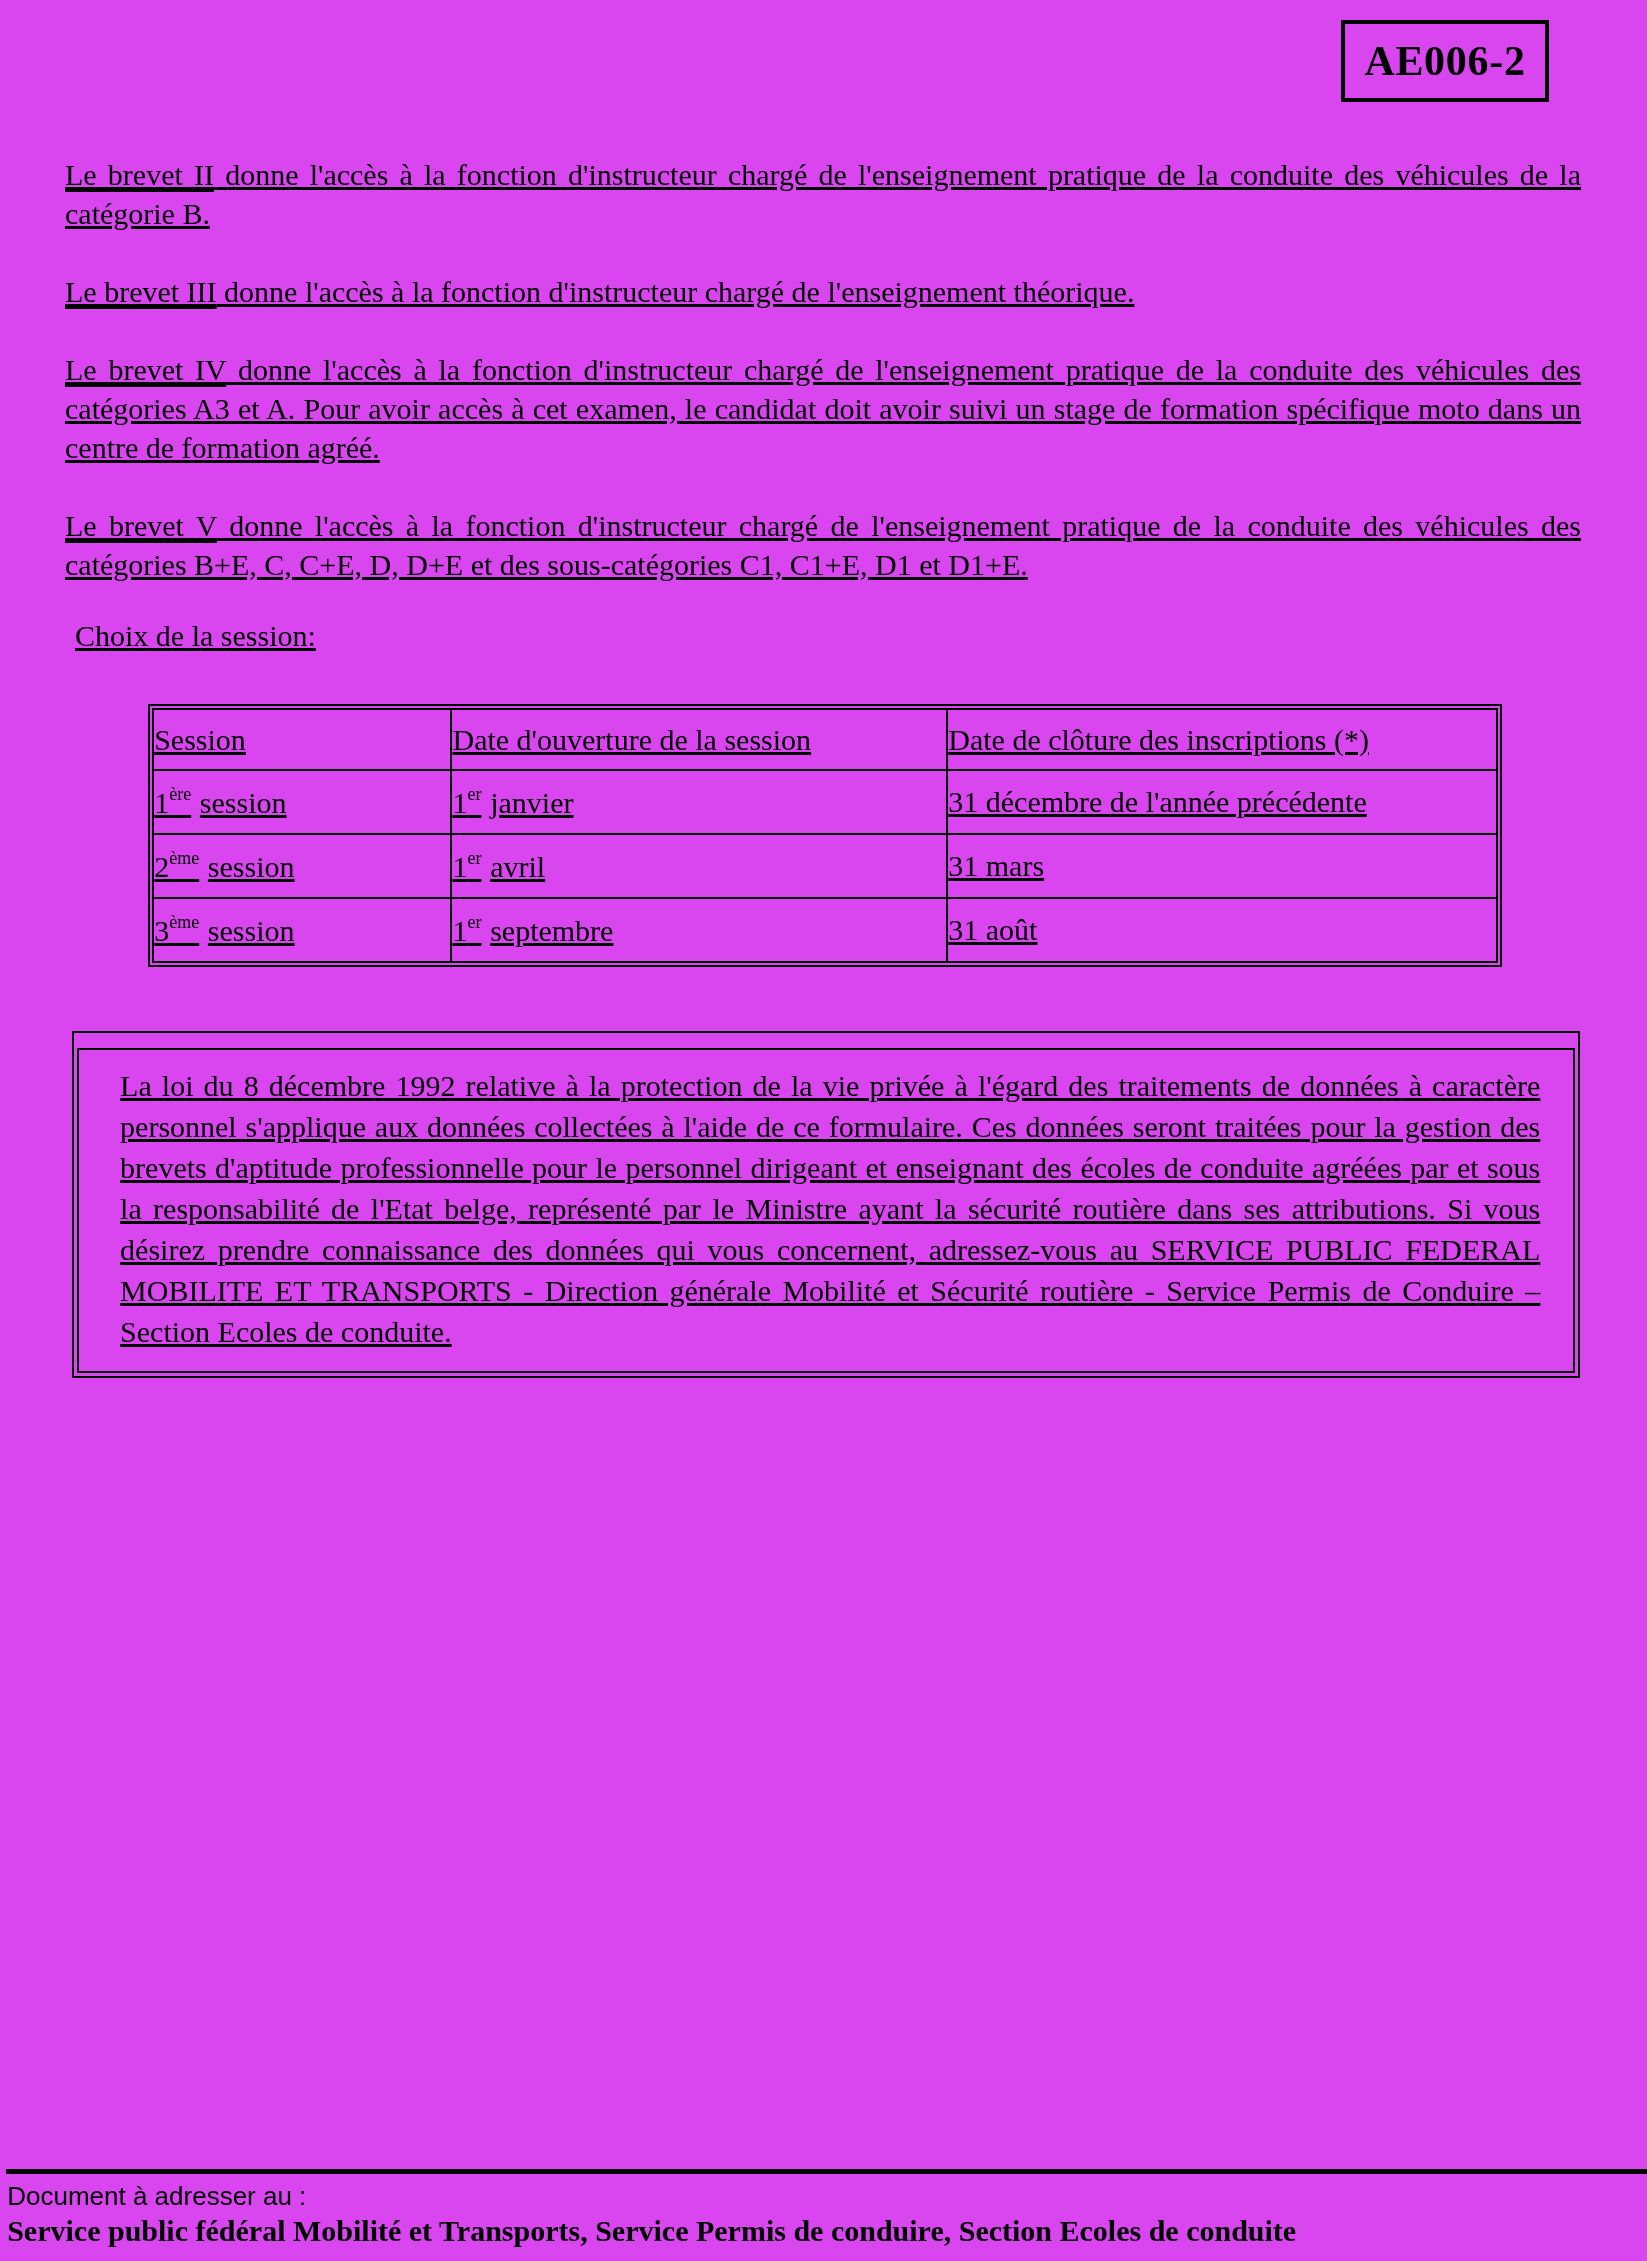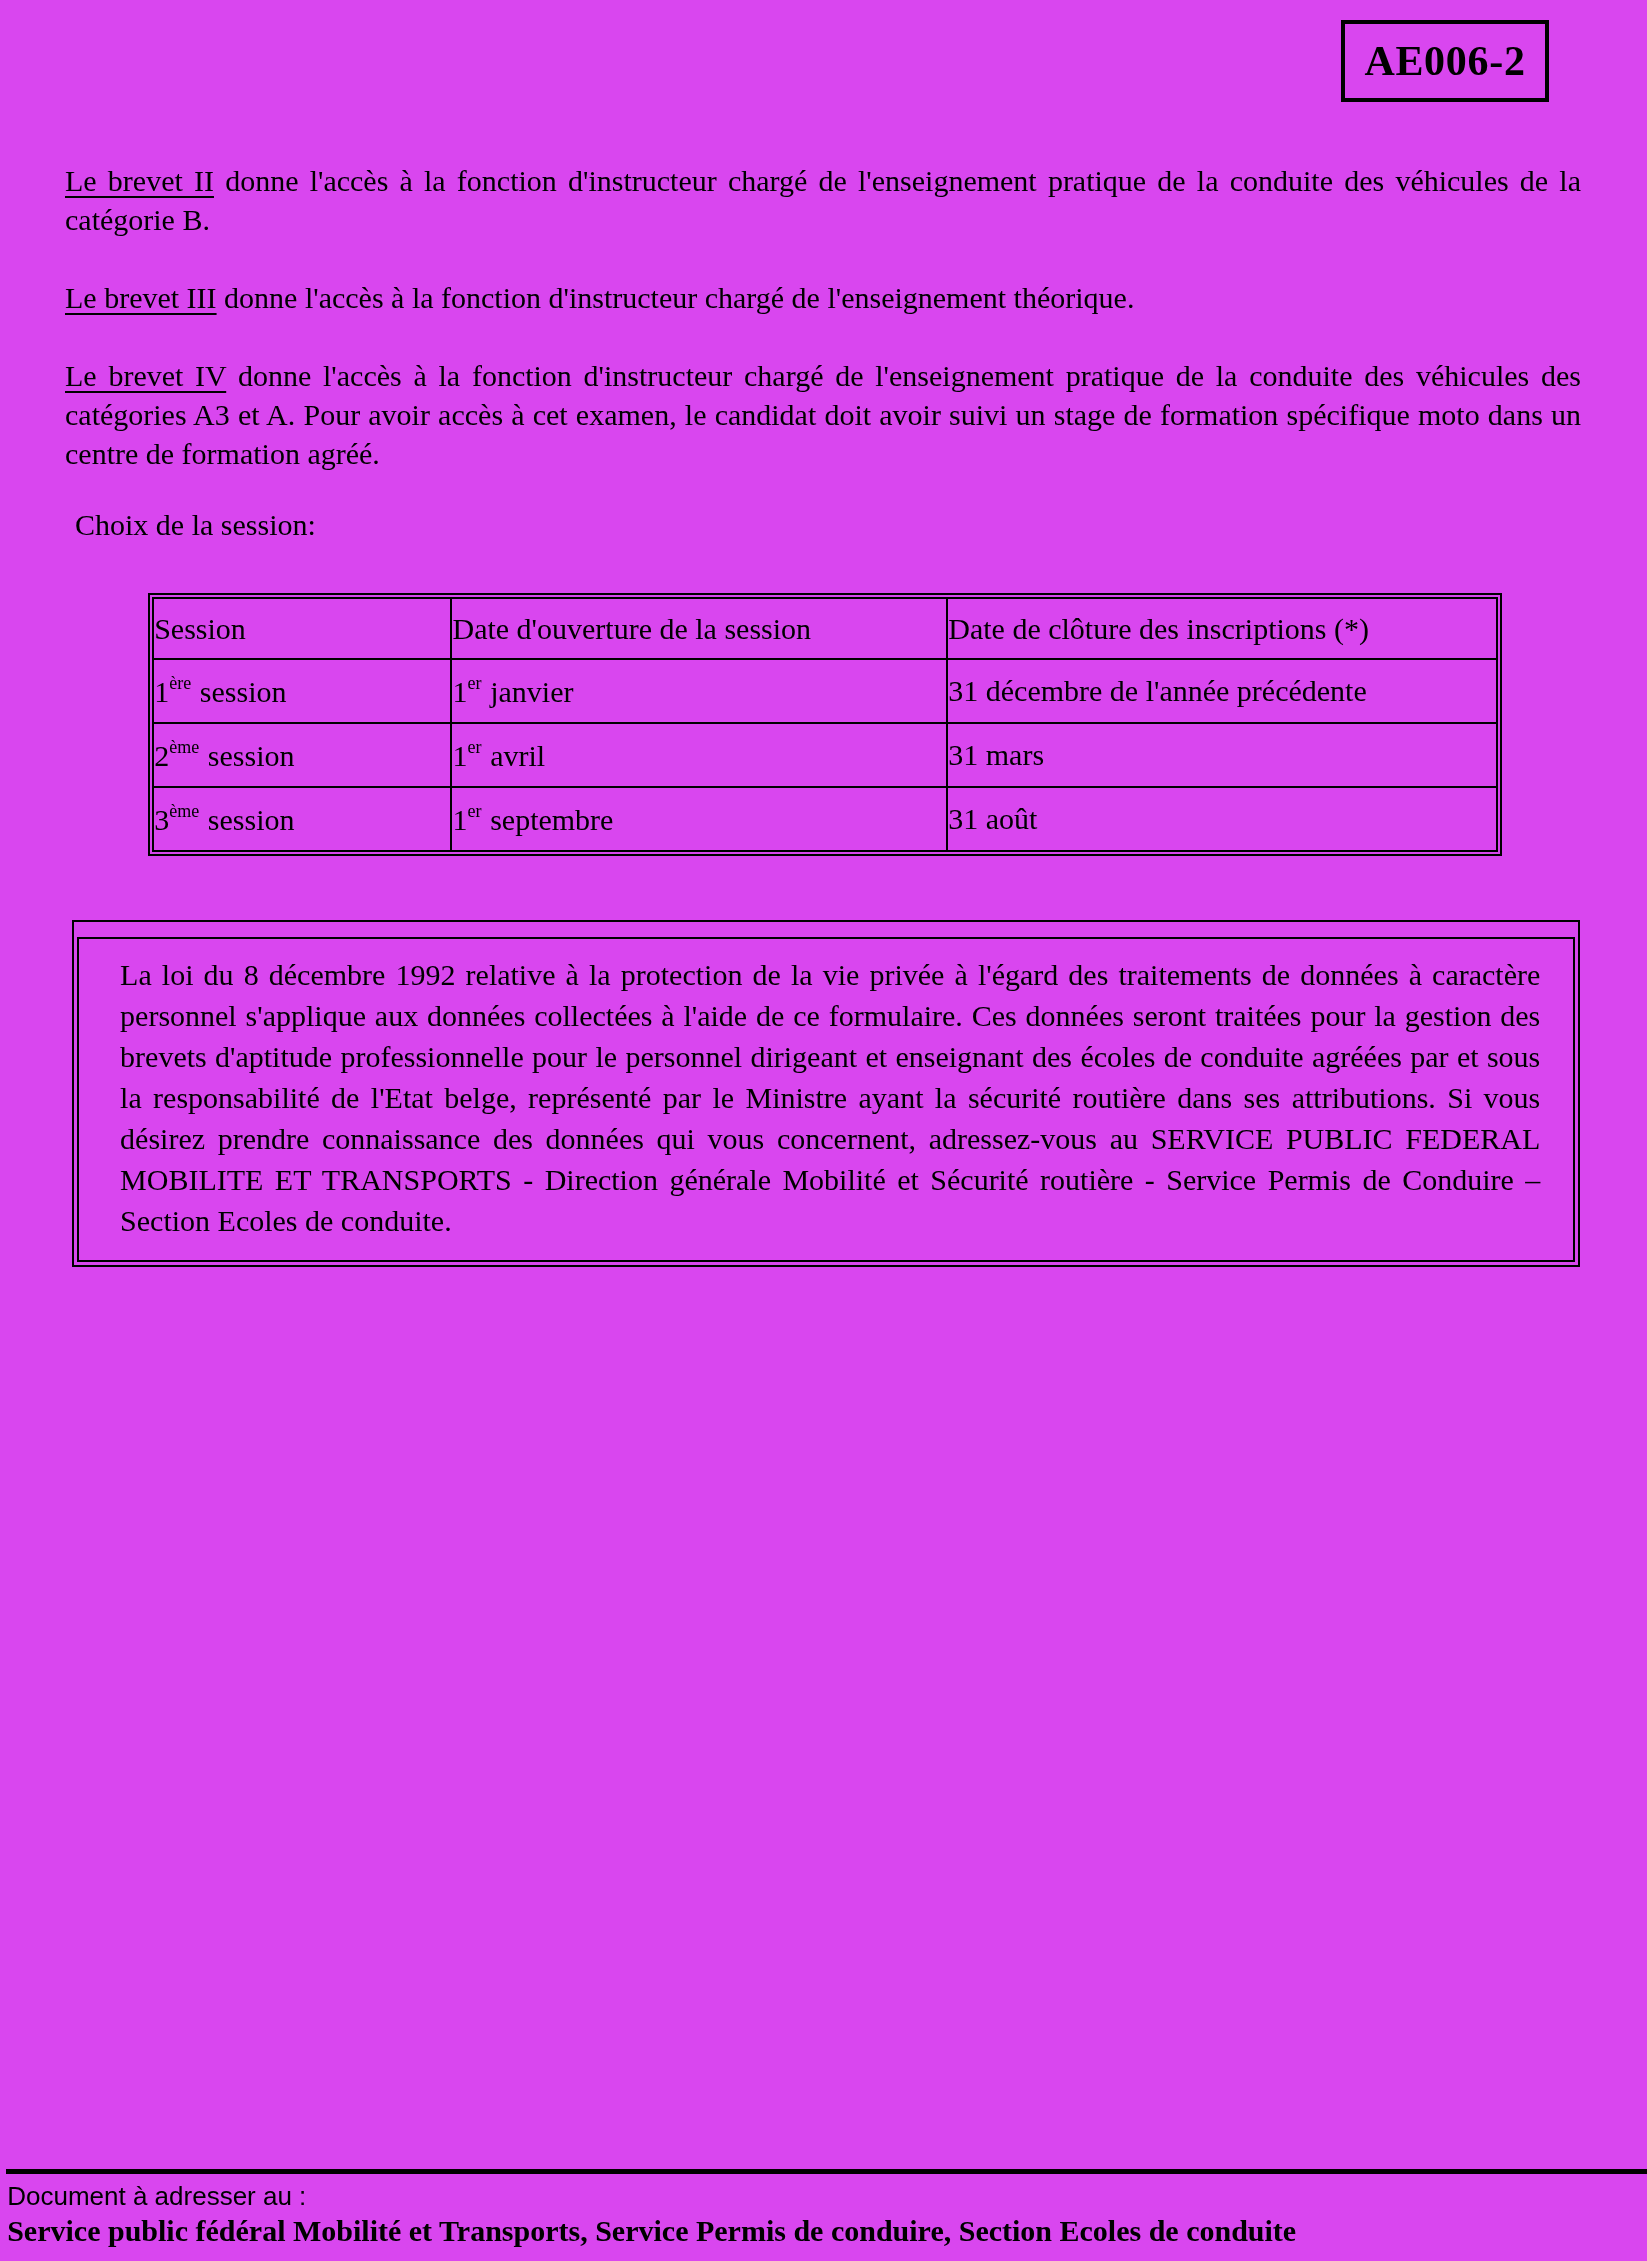--- a/index.html
+++ b/index.html
@@ -24,22 +24,23 @@
     display: flex;
     align-items: center;
     justify-content: center;
     font-weight: bold;
     font-size: 42px;
     letter-spacing: 0.7px;
   }
   .content {
     position: absolute;
     left: 65px;
-    top: 9px;
+    top: 3px;
     width: 1516px;
+    text-decoration: underline;
   }
   .body-par {
     margin: 39px 0 0 0;
     font-size: 30px;
     line-height: 39px;
     text-align: justify;
   }
   .body-par.first { margin-top: 152px; }
   .lead-underline { text-decoration: underline; text-decoration-thickness: 2.2px; text-underline-offset: 5px; }
   .session-heading {
@@ -132,20 +133,21 @@
   </div>
 
   <div class="content">
 
     <p class="body-par first"><span class="lead-underline">Le brevet II</span><span> donne l'accès à la fonction d'instructeur chargé de l'enseignement pratique de la conduite des véhicules de la catégorie B.</span></p>
 
     <p class="body-par"><span class="lead-underline">Le brevet III</span><span> donne l'accès à la fonction d'instructeur chargé de l'enseignement théorique.</span></p>
 
     <p class="body-par"><span class="lead-underline">Le brevet IV</span><span> donne l'accès à la fonction d'instructeur chargé de l'enseignement pratique de la conduite des véhicules des catégories A3 et A. Pour avoir accès à cet examen, le candidat doit avoir suivi un stage de formation spécifique moto dans un centre de formation agréé.</span></p>
 
+    <p class="body-par"><span class="lead-underline">Le brevet V</span><span> donne l'accès à la fonction d'instructeur chargé de l'enseignement pratique de la conduite des véhicules des catégories B+E, C, C+E, D, D+E et des sous-catégories C1, C1+E, D1 et D1+E.</span></p>
 
     <p class="session-heading">Choix de la session:</p>
 
     <div class="table-outer">
       <table class="sessions">
         <colgroup>
             <col class="c1">
             <col class="c2">
             <col class="c3">
           </colgroup>

